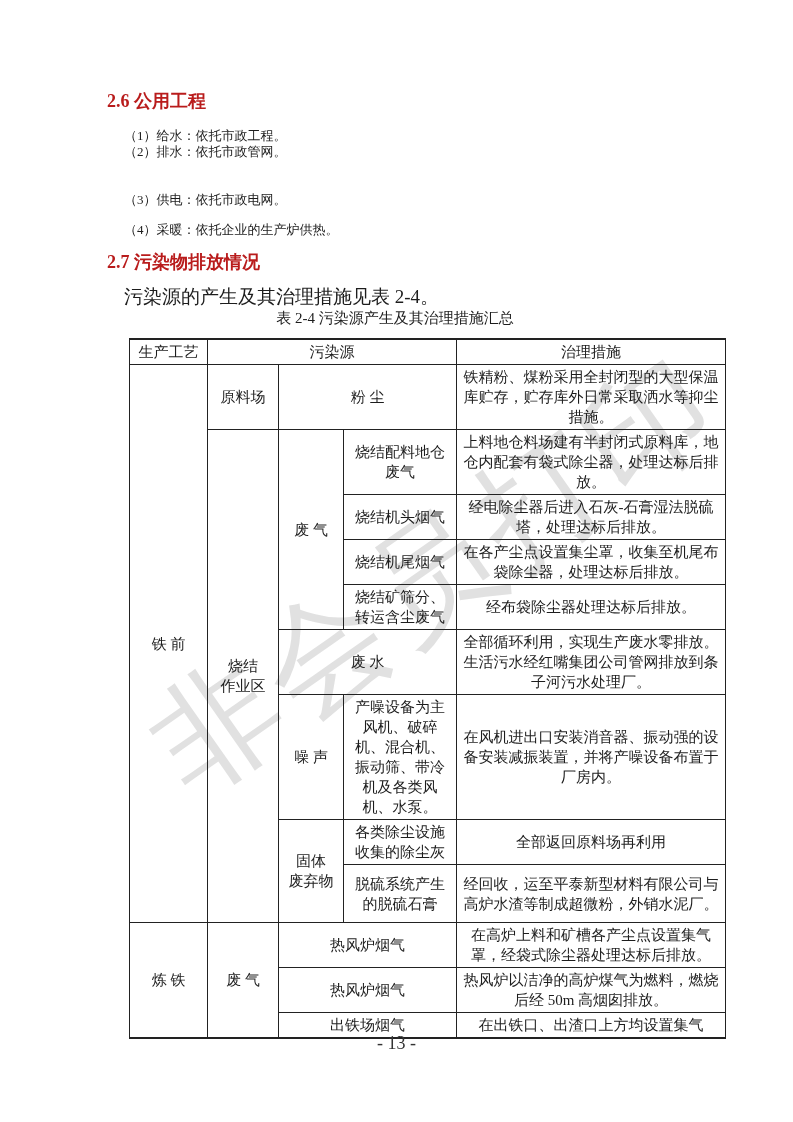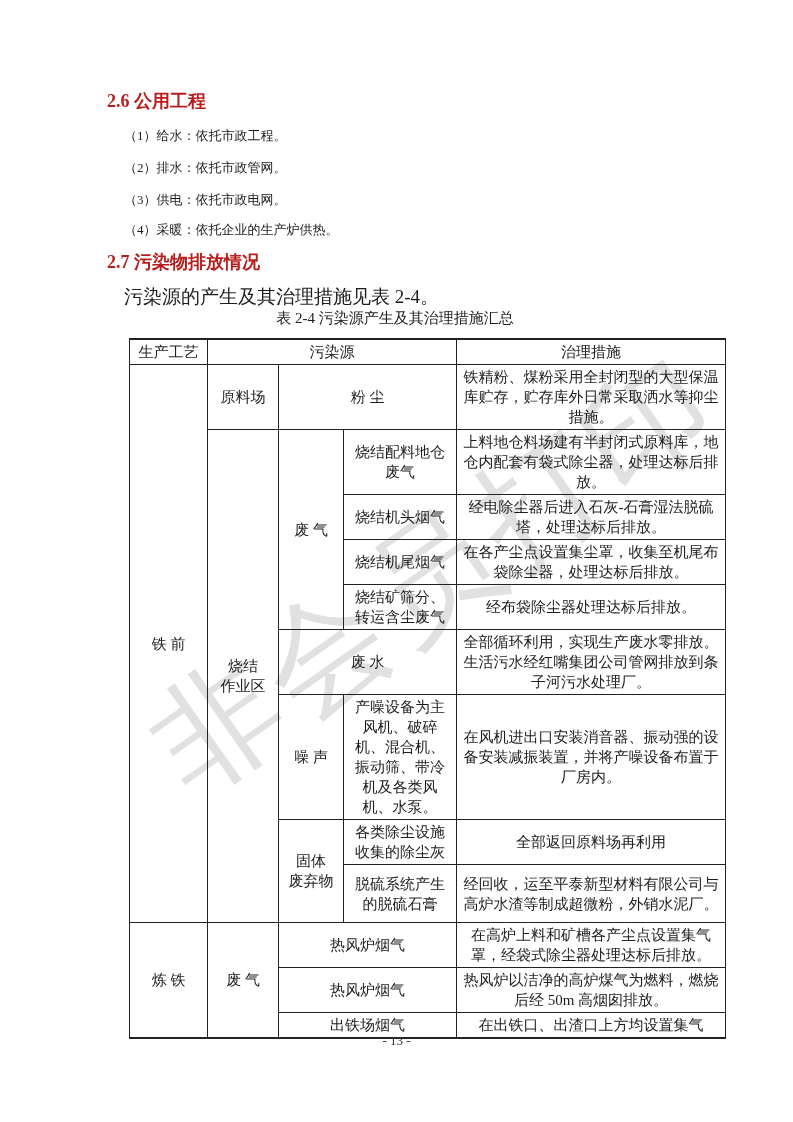--- a/index.html
+++ b/index.html
@@ -45,21 +45,21 @@
   }
   .h26 { top: 89px; }
   .h27 { top: 250px; }
   .list-item {
     position: absolute;
     left: 124px;
     font-size: 13px;
     white-space: nowrap;
   }
   .li0 { top: 127px; }
-  .li1 { top: 159px; }
+  .li1 { top: 143px; }
   .li2 { top: 191px; }
   .li3 { top: 221px; }
   .intro {
     position: absolute;
     left: 124px;
     top: 284px;
     font-size: 19px;
     white-space: nowrap;
   }
   .table-title {
@@ -102,21 +102,21 @@
   tr.h42  td { height: 42px; }
   tr.h115 td { height: 115px; }
   tr.h58  td { height: 58px; }
   tr.h23  td { height: 23px; }
   
   .page-number {
     position: absolute;
     left: 0; top: 1033px;
     width: 793px;
     text-align: center;
-    font-size: 13px;
+    font-size: 18px;
     color: #333;
   }
 </style>
 </head>
 <body>
 
 <div class="page">
 
   <div class="watermark">非会员打印</div>
 

